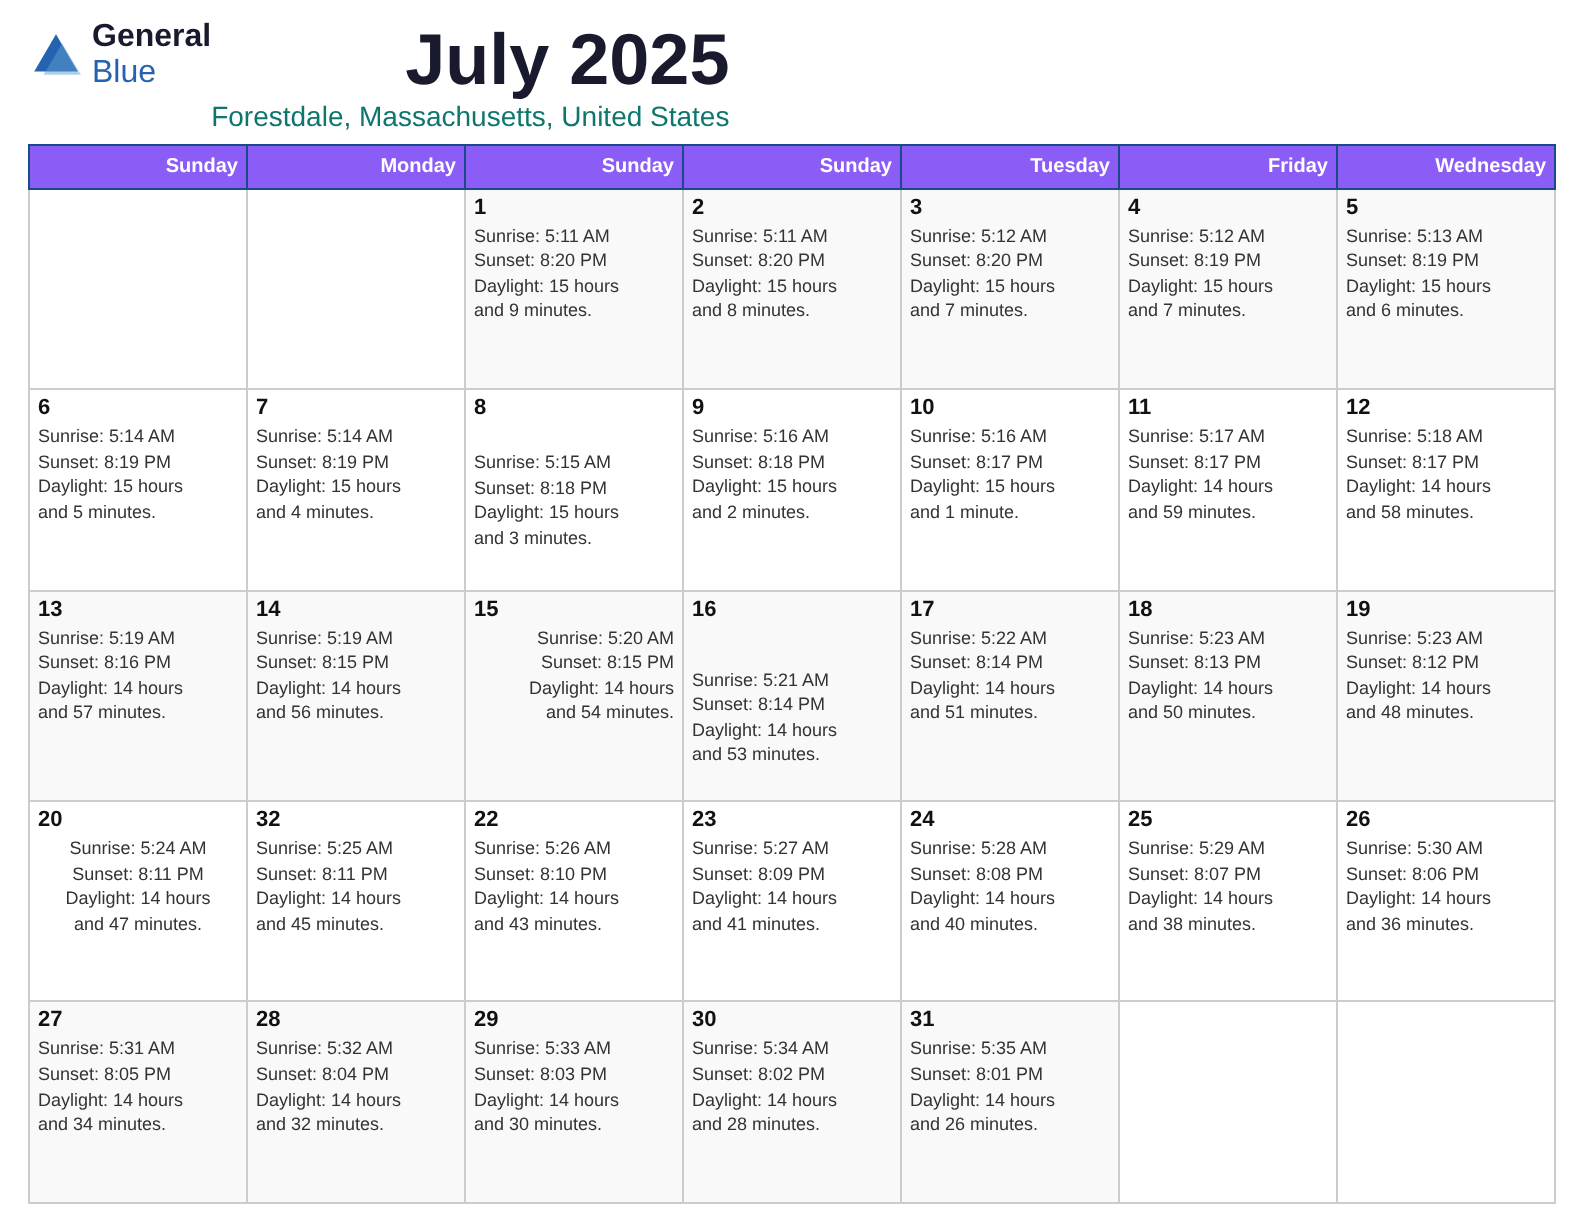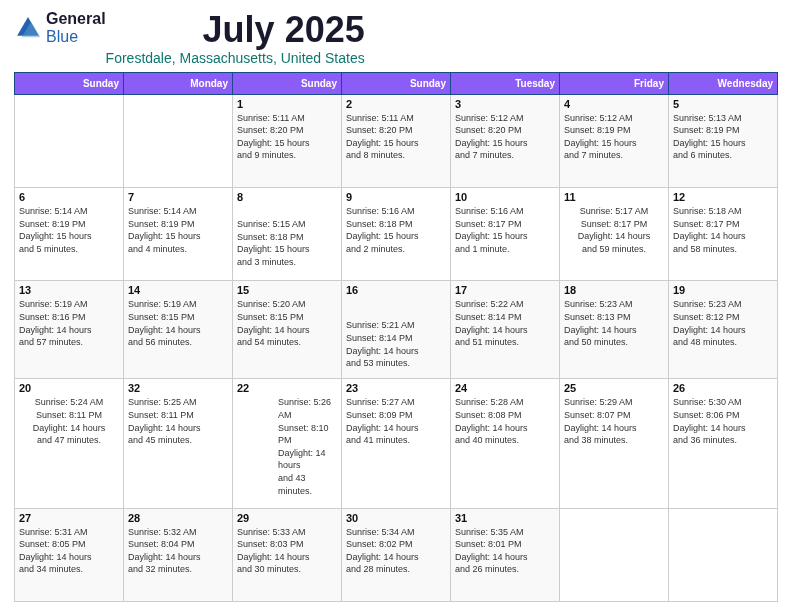--- a/index.html
+++ b/index.html
@@ -206,21 +206,21 @@
           </td>
           <td>
             <div class="cell-day">10</div>
             <div class="cell-info" style="white-space: pre-line;">Sunrise: 5:16 AM
 Sunset: 8:17 PM
 Daylight: 15 hours
 and 1 minute.</div>
           </td>
           <td>
             <div class="cell-day">11</div>
-            <div class="cell-info" style="white-space: pre-line; text-align: center;">Sunrise: 5:17 AM
+            <div class="cell-info" style="white-space: pre-line;">Sunrise: 5:17 AM
 Sunset: 8:17 PM
 Daylight: 14 hours
 and 59 minutes.</div>
           </td>
           <td>
             <div class="cell-day">12</div>
             <div class="cell-info" style="white-space: pre-line;">Sunrise: 5:18 AM
 Sunset: 8:17 PM
 Daylight: 14 hours
 and 58 minutes.</div>
@@ -236,21 +236,21 @@
           </td>
           <td>
             <div class="cell-day">14</div>
             <div class="cell-info" style="white-space: pre-line;">Sunrise: 5:19 AM
 Sunset: 8:15 PM
 Daylight: 14 hours
 and 56 minutes.</div>
           </td>
           <td>
             <div class="cell-day">15</div>
-            <div class="cell-info" style="white-space: pre-line;">Sunrise: 5:20 AM
+            <div class="cell-info" style="white-space: pre-line; text-align: right;">Sunrise: 5:20 AM
 Sunset: 8:15 PM
 Daylight: 14 hours
 and 54 minutes.</div>
           </td>
           <td>
             <div class="cell-day">16</div>
             <div class="cell-info" style="white-space: pre-line; margin-top: 23px;">Sunrise: 5:21 AM
 Sunset: 8:14 PM
 Daylight: 14 hours
 and 53 minutes.</div>
@@ -287,21 +287,21 @@
           </td>
           <td>
             <div class="cell-day">32</div>
             <div class="cell-info" style="white-space: pre-line;">Sunrise: 5:25 AM
 Sunset: 8:11 PM
 Daylight: 14 hours
 and 45 minutes.</div>
           </td>
           <td>
             <div class="cell-day">22</div>
-            <div class="cell-info" style="white-space: pre-line; margin-left: 41px;">Sunrise: 5:26 AM
+            <div class="cell-info" style="white-space: pre-line;">Sunrise: 5:26 AM
 Sunset: 8:10 PM
 Daylight: 14 hours
 and 43 minutes.</div>
           </td>
           <td>
             <div class="cell-day">23</div>
             <div class="cell-info" style="white-space: pre-line;">Sunrise: 5:27 AM
 Sunset: 8:09 PM
 Daylight: 14 hours
 and 41 minutes.</div>

